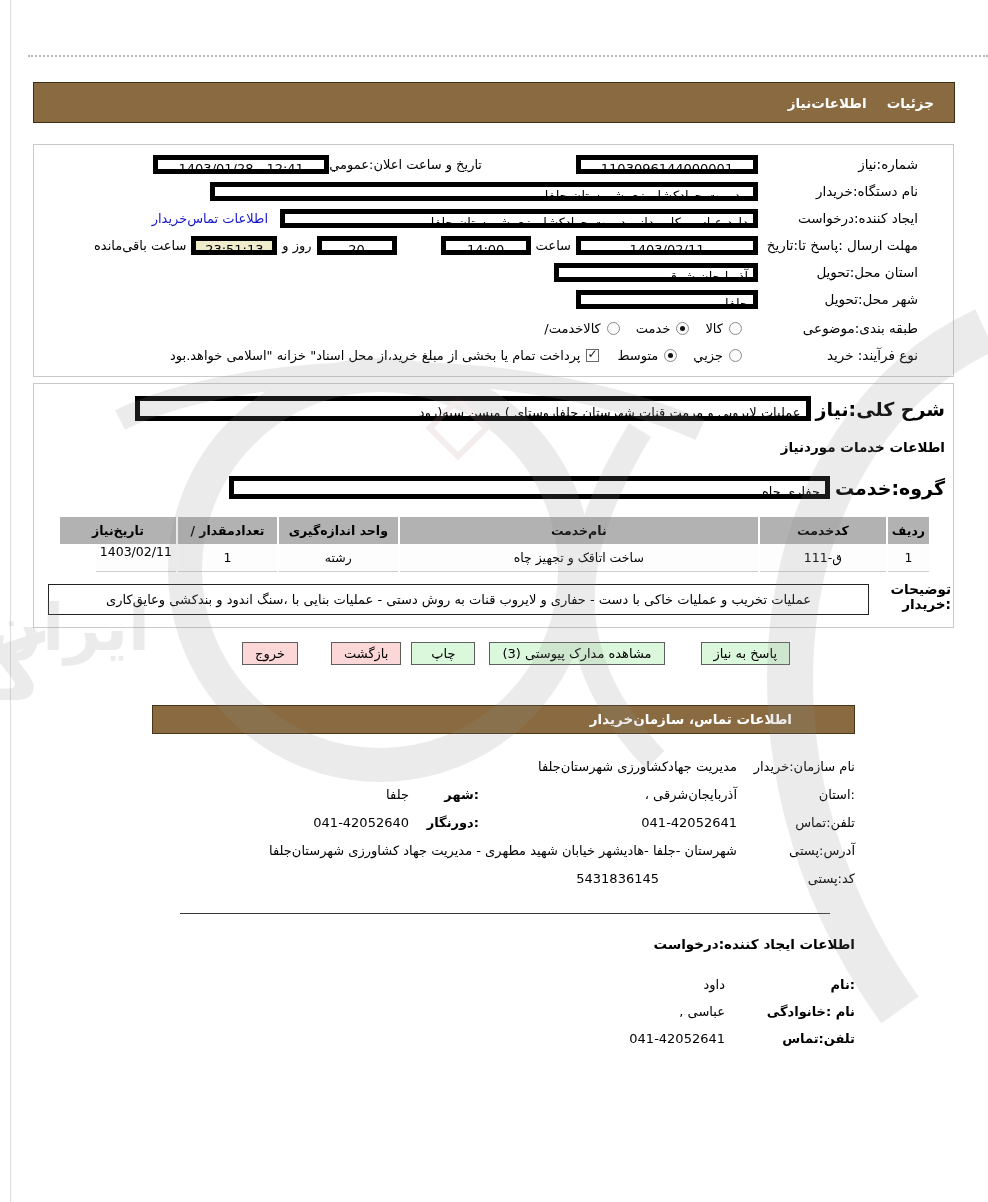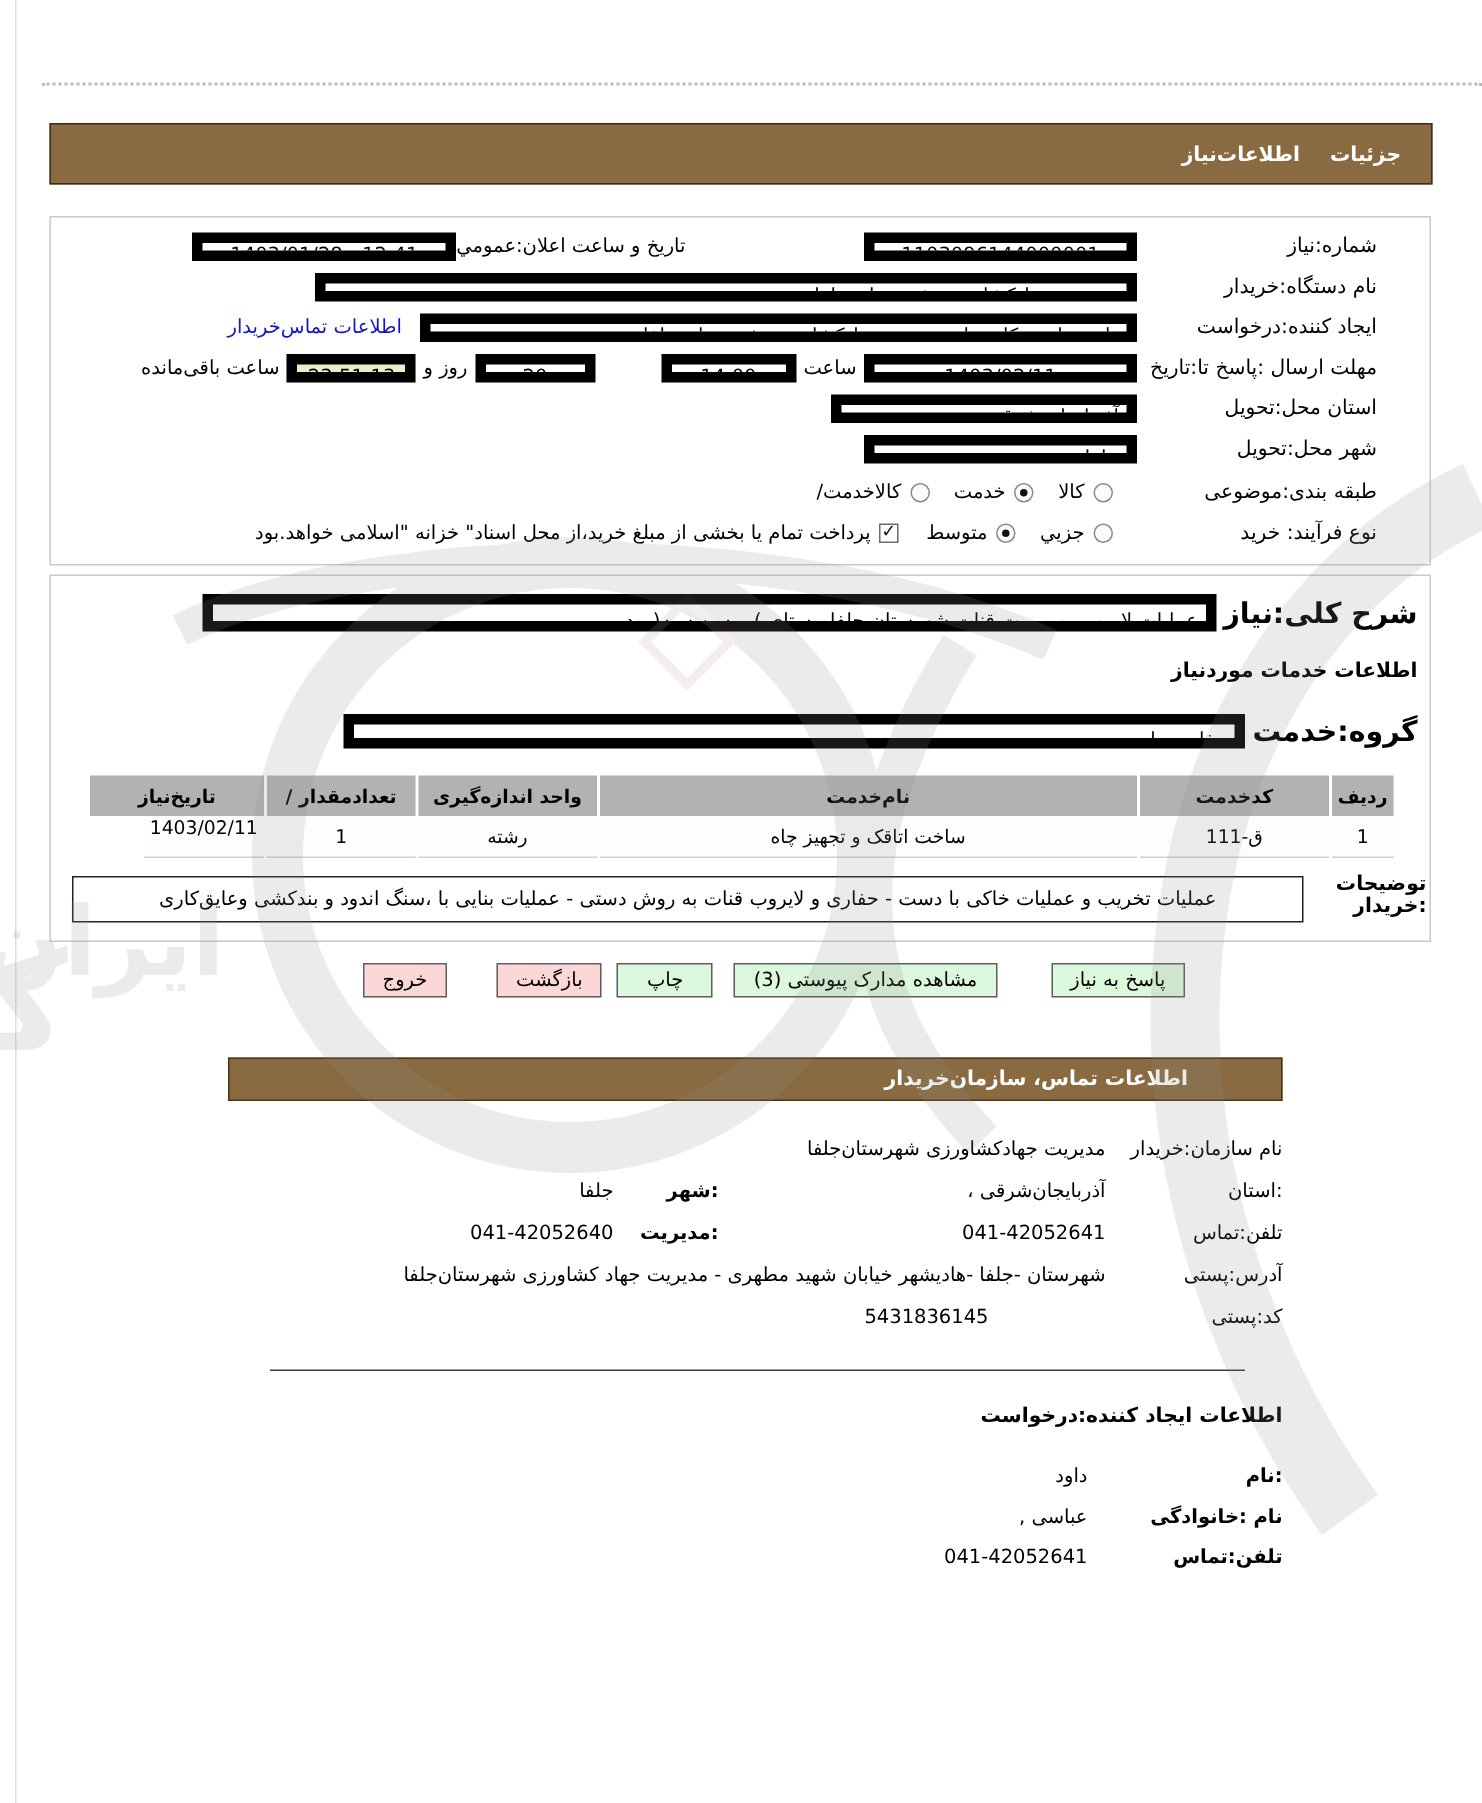--- a/index.html
+++ b/index.html
@@ -15,21 +15,21 @@
   .bar-contact { left:152px; top:705px; width:703px; height:29px; line-height:27px; padding-right:62px; font-size:13.5px; border-color:#4a3418; }
 
   
   .panel { position:absolute; left:33px; width:921px; border:1px solid #c9c9c9; background:#fff; }
   .box1 { top:144px; height:233px; }
   .box2 { top:383px; height:245px; }
 
   .row { position:absolute; right:0; left:0; height:22px; display:flex; align-items:center; padding-right:35px; }
   .lbl { width:160px; font-size:13.5px; }
   .lbl-sm { margin-right:5px; white-space:nowrap; }
-  .fld { border:7px solid #000000; background:#fff; height:19px; line-height:17px; padding:0 5px; overflow:hidden; white-space:nowrap; }
+  .fld { border:5px solid #000000; background:#fff; height:19px; line-height:17px; padding:0 5px; overflow:hidden; white-space:nowrap; }
   .fld.ltr { direction:ltr; text-align:center; }
   .beige { background:#efeccb; text-align:center; }
   .link { color:#1414c8; margin-right:12px; cursor:pointer; }
 
   .opt { display:flex; align-items:center; margin-right:16px; }
   .radio { width:13px; height:13px; border-radius:50%; border:1px solid #8a8a8a; background:#fbfbfb; display:inline-block; margin-left:6px; position:relative; flex:none; }
   .radio.sel::after { content:""; position:absolute; left:3px; top:3px; width:5px; height:5px; border-radius:50%; background:#111; }
   .checkbox { width:13px; height:13px; border:1px solid #6a6a6a; background:#fff; display:inline-block; margin-right:18px; margin-left:6px; position:relative; flex:none; }
   .checkbox.checked::after { content:"✓"; position:absolute; left:0; top:-3px; font-size:12px; font-weight:bold; color:#111; }
 
@@ -87,21 +87,21 @@
     <div class="brownbar bar-main">
       <span>جزئیات</span>
       <span>اطلاعات‌نیاز</span>
     </div>
 
     <div class="panel box1">
 
       <div class="row" style="top:8px">
         <span class="lbl">شماره:نیاز</span>
         <span class="fld ltr" style="width:182px">1103096144000001</span>
-        <span class="lbl-sm" style="margin-right:119px">تاریخ و ساعت اعلان:عمومي</span>
+        <span class="lbl-sm" style="margin-right:94px">تاریخ و ساعت اعلان:عمومي</span>
         <span class="fld ltr" style="width:176px">1403/01/28 - 12:41</span>
       </div>
 
       <div class="row" style="top:35px">
         <span class="lbl">نام دستگاه:خریدار</span>
         <span class="fld" style="width:548px">مدیریت جهادکشاورزی شهرستان جلفا</span>
       </div>
 
       <div class="row" style="top:62px">
         <span class="lbl">ایجاد کننده:درخواست</span>
@@ -224,21 +224,21 @@
       </div>
       <div class="crow">
         <span class="c-lbl">:استان</span>
         <span class="c-val">آذربایجان‌شرقی ،</span>
         <span class="c-lbl2">:شهر</span>
         <span class="c-val2">جلفا</span>
       </div>
       <div class="crow">
         <span class="c-lbl">تلفن:تماس</span>
         <span class="c-val"><span class="ltrtxt">041-42052641</span></span>
-        <span class="c-lbl2">:مدیریت</span>
+        <span class="c-lbl2">:دورنگار</span>
         <span class="c-val2"><span class="ltrtxt">041-42052640</span></span>
       </div>
       <div class="crow">
         <span class="c-lbl">آدرس:پستی</span>
         <span class="c-val" style="width:540px">شهرستان -جلفا -هادیشهر خیابان شهید مطهری - مدیریت جهاد کشاورزی شهرستان‌جلفا</span>
       </div>
       <div class="crow">
         <span class="c-lbl">کد:پستی</span>
         <span class="c-val" style="padding-right:78px"><span class="ltrtxt">5431836145</span></span>
       </div>

